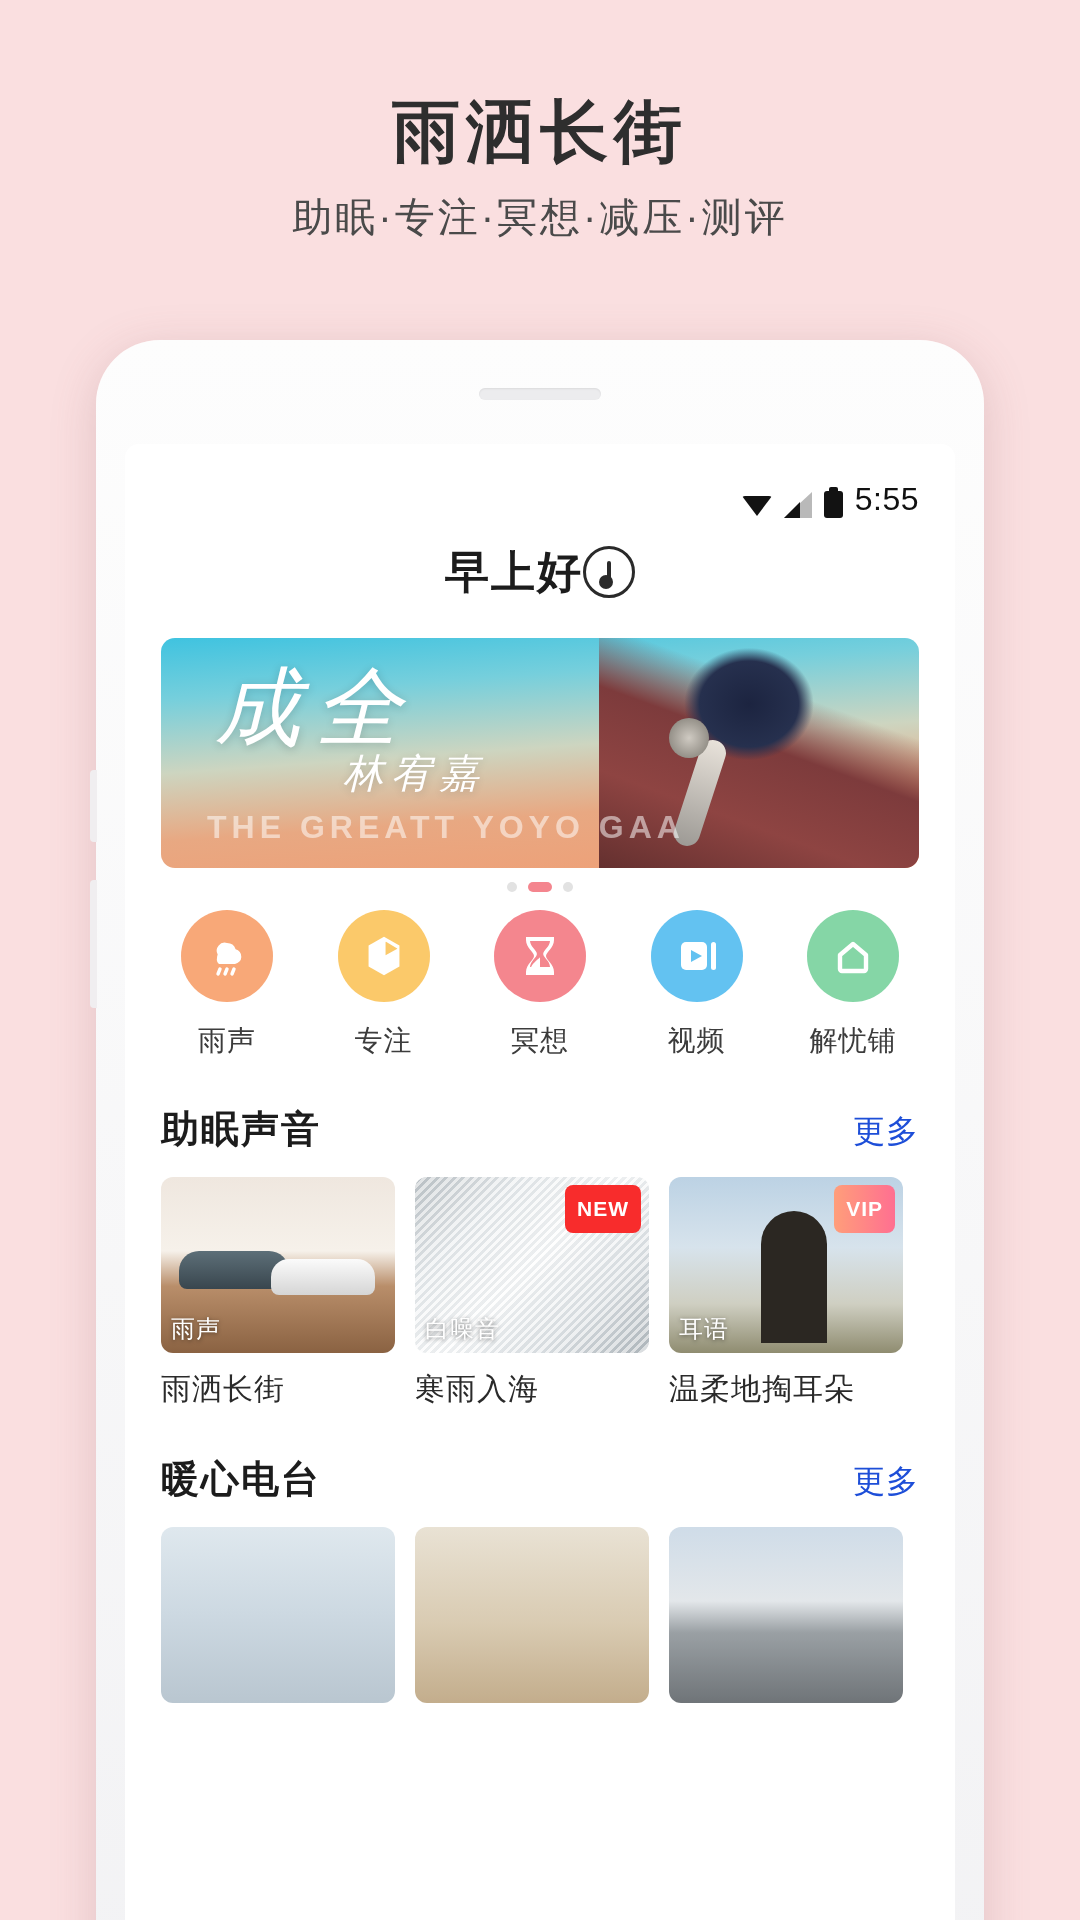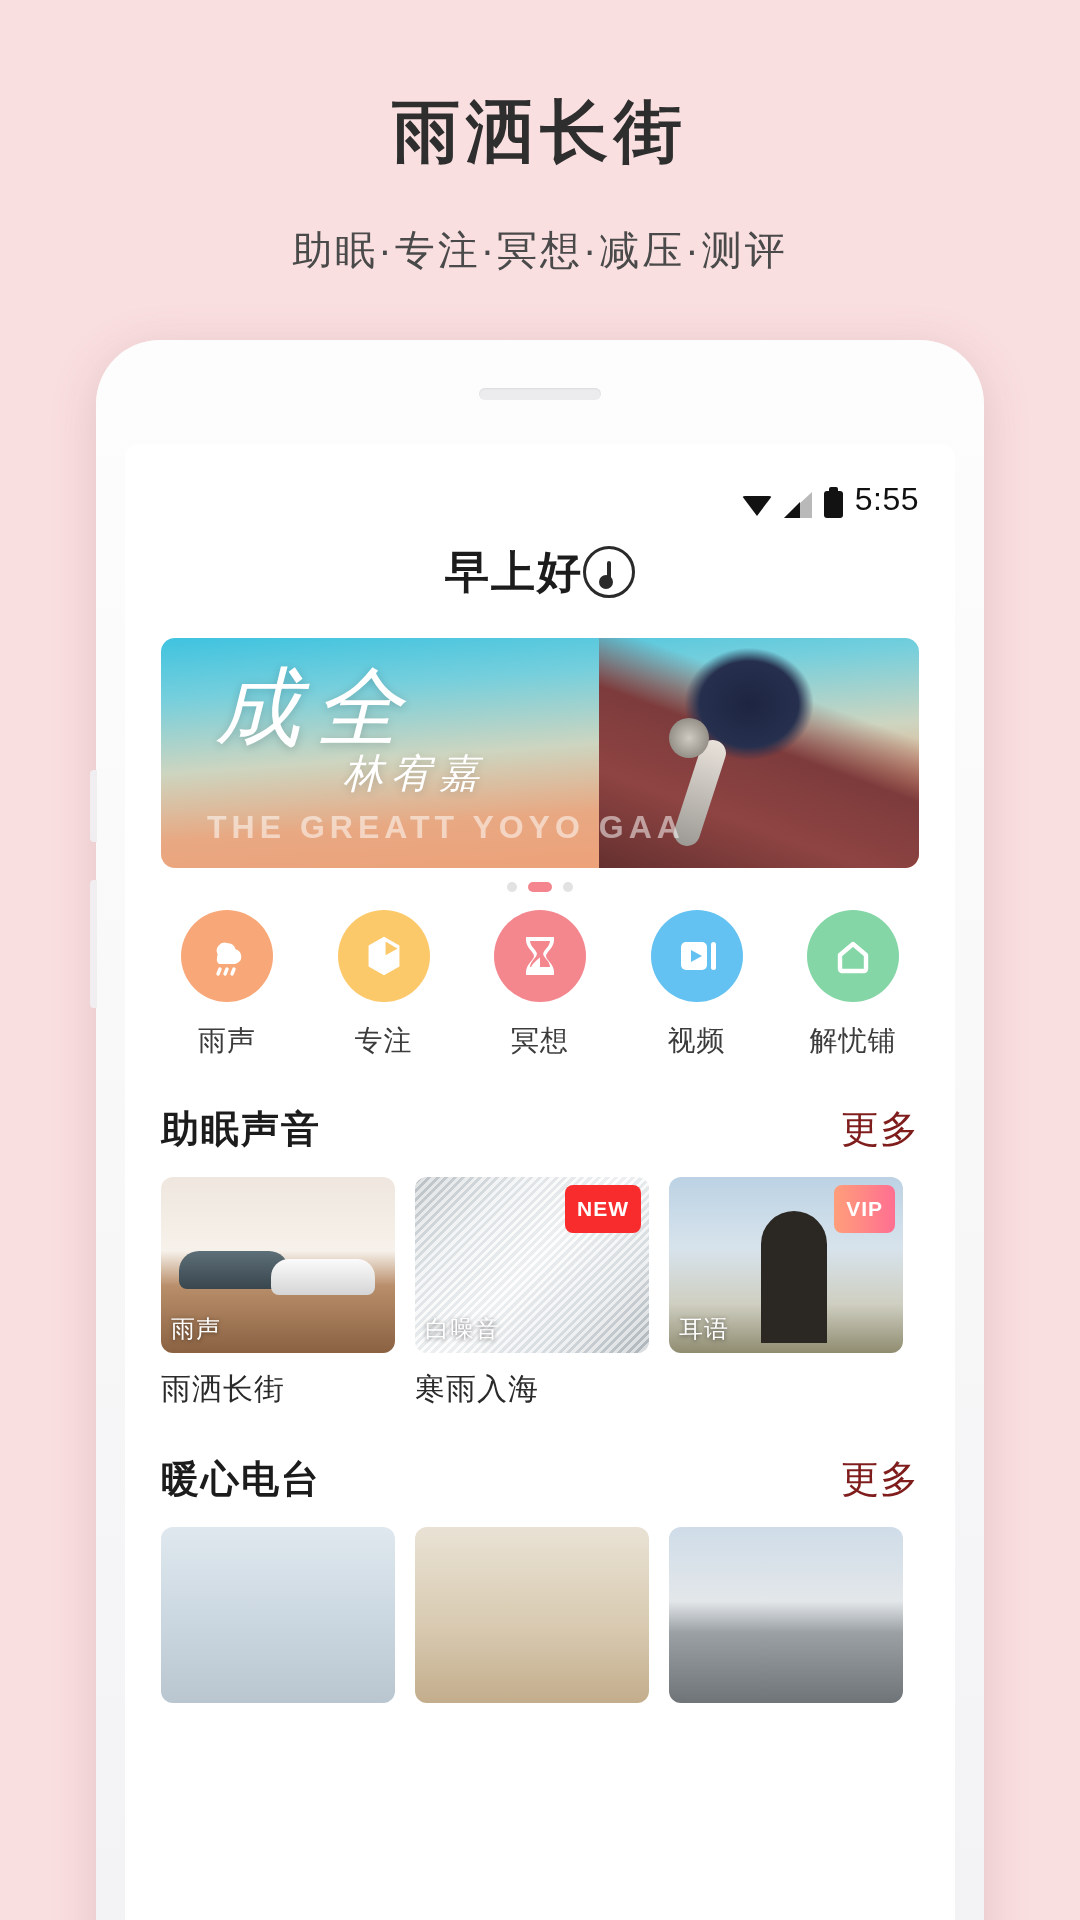--- a/index.html
+++ b/index.html
@@ -11,21 +11,21 @@
     position:relative;
   }
 
   
   .promo { width:1080px; padding-top:96px; text-align:center; }
   .promo-title {
     font-size:68px; font-weight:bold; color:#2e2e2e;
     letter-spacing:6px; line-height:1.05;
   }
   .promo-sub {
-    margin-top:56px; font-size:40px; color:#4a4a4a;
+    margin-top:23px; font-size:40px; color:#4a4a4a;
     letter-spacing:3px;
   }
 
   
   .phone {
     position:absolute; left:96px; top:340px;
     width:888px; height:1700px;
     background:linear-gradient(180deg,#fdfdfd 0%,#f2f2f4 100%);
     border-radius:64px 64px 0 0;
     box-shadow:0 10px 46px rgba(140,90,95,.22);
@@ -150,21 +150,21 @@
   }
   .cat-label { margin-top:20px; font-size:28px; color:#3c3c3c; letter-spacing:1px; }
 
   
   .section-head {
     display:flex; align-items:baseline; justify-content:space-between;
     padding:44px 36px 0;
     gap:47px;
   }
   .section-title { font-size:38px; font-weight:bold; color:#1c1c1c; letter-spacing:2px; }
-  .section-more { font-size:38px; color:#7f1d1d; letter-spacing:1px; }
+  .section-more { font-size:32px; color:#1d4ed8; letter-spacing:1px; }
 
   .cards { display:flex; gap:20px; padding:22px 36px 0; }
   .card { width:234px; }
   .card-img {
     width:234px; height:176px; border-radius:12px; position:relative; overflow:hidden;
   }
   .card-tag {
     position:absolute; left:10px; bottom:8px;
     font-size:24px; color:#fff; letter-spacing:1px;
     text-shadow:0 1px 4px rgba(0,0,0,.5);
@@ -328,20 +328,21 @@
               <span class="card-tag">白噪音</span>
               <span class="badge new">NEW</span>
             </div>
             <div class="card-title">寒雨入海</div>
           </div>
           <div class="card">
             <div class="card-img art-whisper">
               <span class="card-tag">耳语</span>
               <span class="badge vip">VIP</span>
             </div>
+            <div class="card-title">温柔地掏耳朵</div>
           </div>
         </div>
         <div class="section-head">
           <div class="section-title">暖心电台</div>
           <div class="section-more">更多</div>
         </div>
         <div class="cards">
           <div class="card">
             <div class="card-img art-sea"></div>
           </div>

